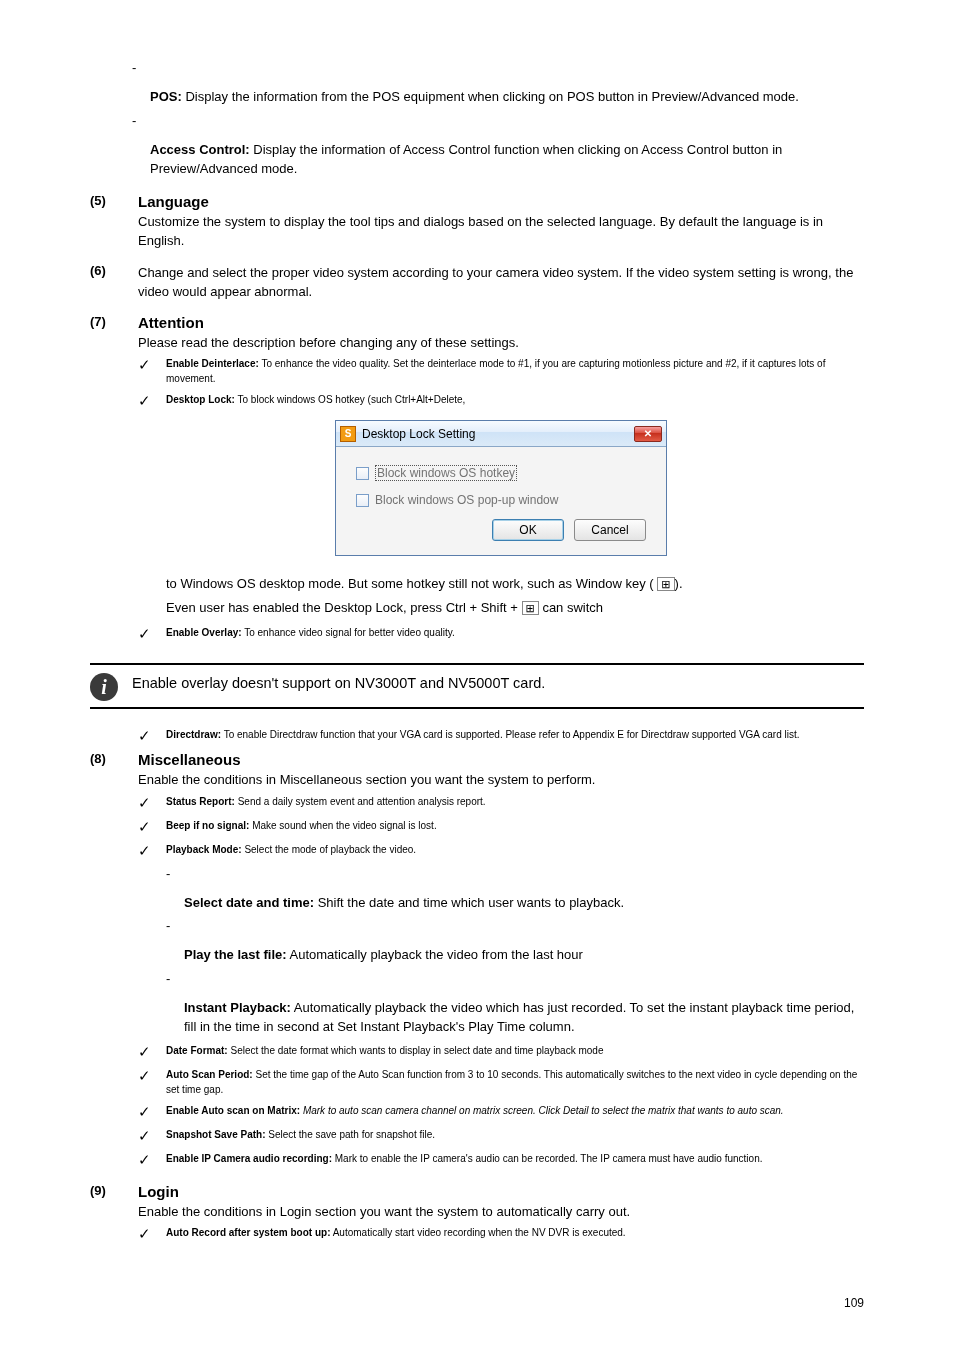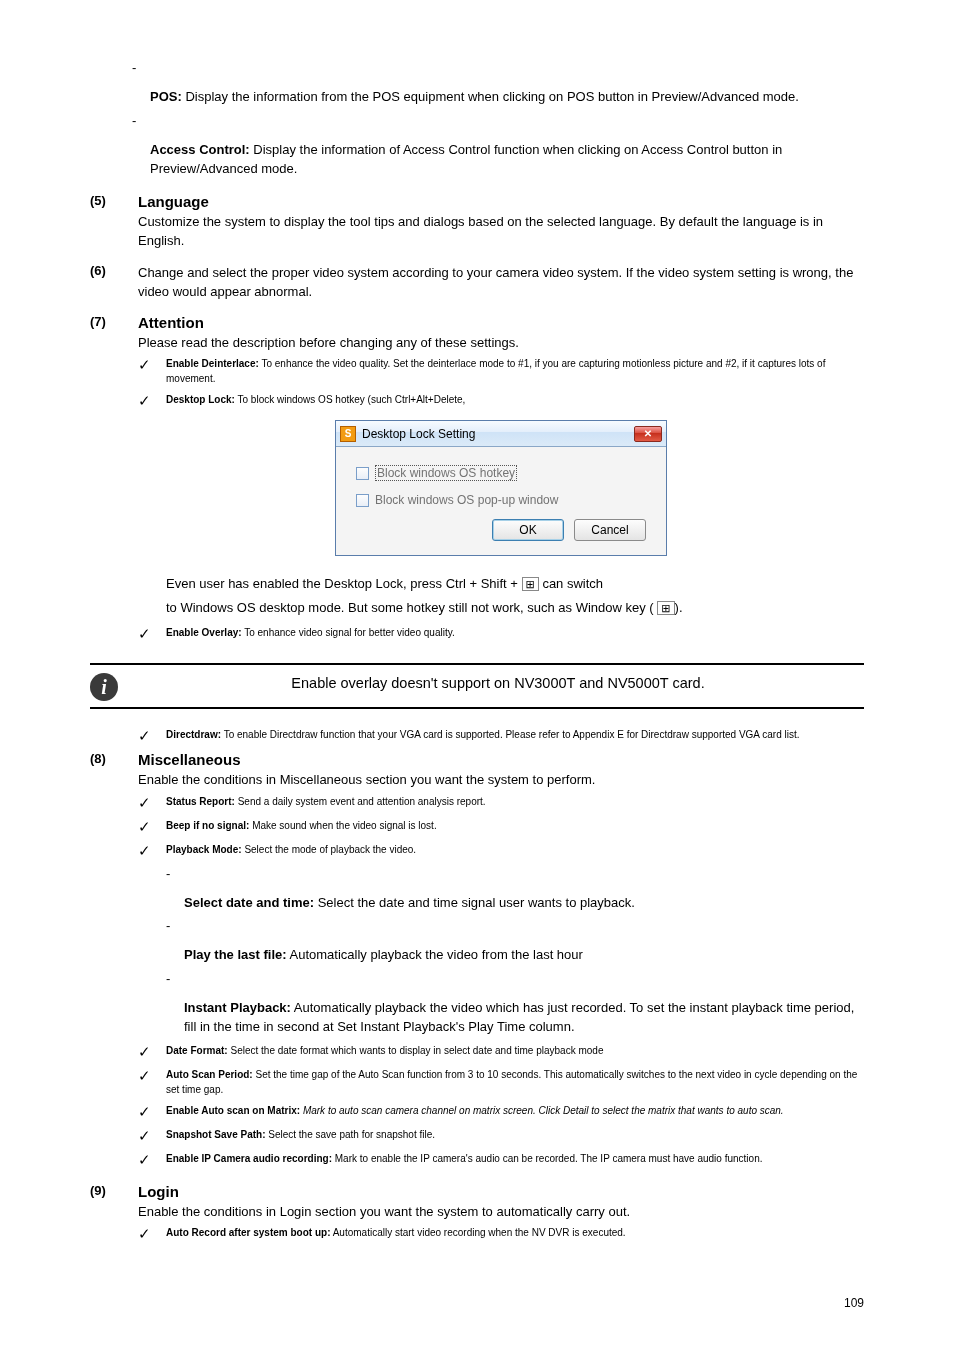--- a/index.html
+++ b/index.html
@@ -22,21 +22,21 @@
   .dialog-body { padding: 18px 20px 14px 20px; background: #f4f4f4; }
   .chk-row { display: flex; align-items: center; margin-bottom: 12px; }
   .chk-box { width: 13px; height: 13px; border: 1px solid #7a9ec9; background: linear-gradient(#fdfdfd,#e8eef7); margin-right: 6px; }
   .chk-label { font-size: 12px; color: #737373; }
   .chk-label.focused { border: 1px dotted #555; padding: 0 1px; }
   .btn-row { display: flex; justify-content: flex-end; gap: 10px; margin-top: 8px; }
   .win-btn { min-width: 72px; height: 22px; border: 1px solid #8a8a8a; background: linear-gradient(#fdfdfd,#e4e4e4); font-size: 12px; border-radius: 3px; cursor: pointer; display: flex; align-items: center; justify-content: center; }
   .win-btn.default { border: 1px solid #3c7fb1; box-shadow: inset 0 0 0 1px #a6d0e7; }
   .info-callout { border-top: 2px solid #000; border-bottom: 2px solid #000; padding: 6px 0; display: flex; align-items: flex-start; gap: 14px; margin: 14px 0 18px 0; }
   .info-icon { width: 28px; height: 28px; border-radius: 50%; background: #3a3a3a; color: #fff; display: flex; align-items: center; justify-content: center; font-family: Georgia, serif; font-style: italic; font-weight: bold; font-size: 20px; flex: 0 0 28px; margin-top: 2px; }
-  .info-text { font-size: 14.5px; line-height: 1.5; flex: 1; padding-top: 2px; text-align: center; }
+  .info-text { font-size: 14.5px; line-height: 1.5; flex: 1; padding-top: 2px; }
   .numbered { display: flex; margin-bottom: 8px; }
   .numbered .num { width: 48px; flex: 0 0 48px; font-weight: bold; font-size: 13px; }
   .numbered .num-body { flex: 1; }
   .num-title { font-weight: bold; font-size: 15px; margin-bottom: 2px; }
   .num-desc { font-size: 13px; line-height: 1.5; margin-bottom: 4px; }
   .footer { position: absolute; bottom: 44px; right: 90px; font-size: 12px; }
   .see-also { font-style: italic; }
 </style>
 </head>
 <body>
@@ -101,24 +101,24 @@
             </div>
             <div class="btn-row">
               <div class="win-btn default">OK</div>
               <div class="win-btn">Cancel</div>
             </div>
           </div>
         </div>
       </div>
 
       <div class="num-desc" style="margin-left:28px;">
+        <span>to Windows OS desktop mode. But some hotkey still not work, such as Window key (</span> <span style="border:1px solid #888;padding:0 3px;font-size:11px;">⊞</span><span>).</span>
+      </div>
+      <div class="num-desc" style="margin-left:28px;">
         <span>Even user has enabled the Desktop Lock, press Ctrl + Shift +</span> <span style="border:1px solid #888;padding:0 3px;font-size:11px;">⊞</span><span> can switch</span>
-      </div>
-      <div class="num-desc" style="margin-left:28px;">
-        <span>to Windows OS desktop mode. But some hotkey still not work, such as Window key (</span> <span style="border:1px solid #888;padding:0 3px;font-size:11px;">⊞</span><span>).</span>
       </div>
 
       <div class="check-item" style="margin-top:8px;">
         <div class="check">✓</div>
         <div class="check-text"><span class="bold">Enable Overlay:</span> <span>To enhance video signal for better video quality.</span></div>
       </div>
     </div>
   </div>
 
   <div class="info-callout">
@@ -147,21 +147,21 @@
           <div class="check-text"><span class="bold">Beep if no signal:</span> <span>Make sound when the video signal is lost.</span></div>
         </div>
       <div class="check-item">
           <div class="check">✓</div>
           <div class="check-text"><span class="bold">Playback Mode:</span> <span>Select the mode of playback the video.</span></div>
         </div>
 
       <div style="margin-left:28px;">
         <div class="dash-item">
             <div class="dash">-</div>
-            <div class="dash-text"><span class="bold">Select date and time:</span> <span>Select the date and time signal user wants to playback.</span></div>
+            <div class="dash-text"><span class="bold">Select date and time:</span> <span>Shift the date and time which user wants to playback.</span></div>
           </div>
         <div class="dash-item">
             <div class="dash">-</div>
             <div class="dash-text"><span class="bold">Play the last file:</span> <span>Automatically playback the video from the last hour</span></div>
           </div>
         <div class="dash-item">
             <div class="dash">-</div>
             <div class="dash-text"><span class="bold">Instant Playback:</span> <span>Automatically playback the video which has just recorded. To set the instant playback time period, fill in the time in second at Set Instant Playback's Play Time column.</span></div>
           </div>
       </div>

